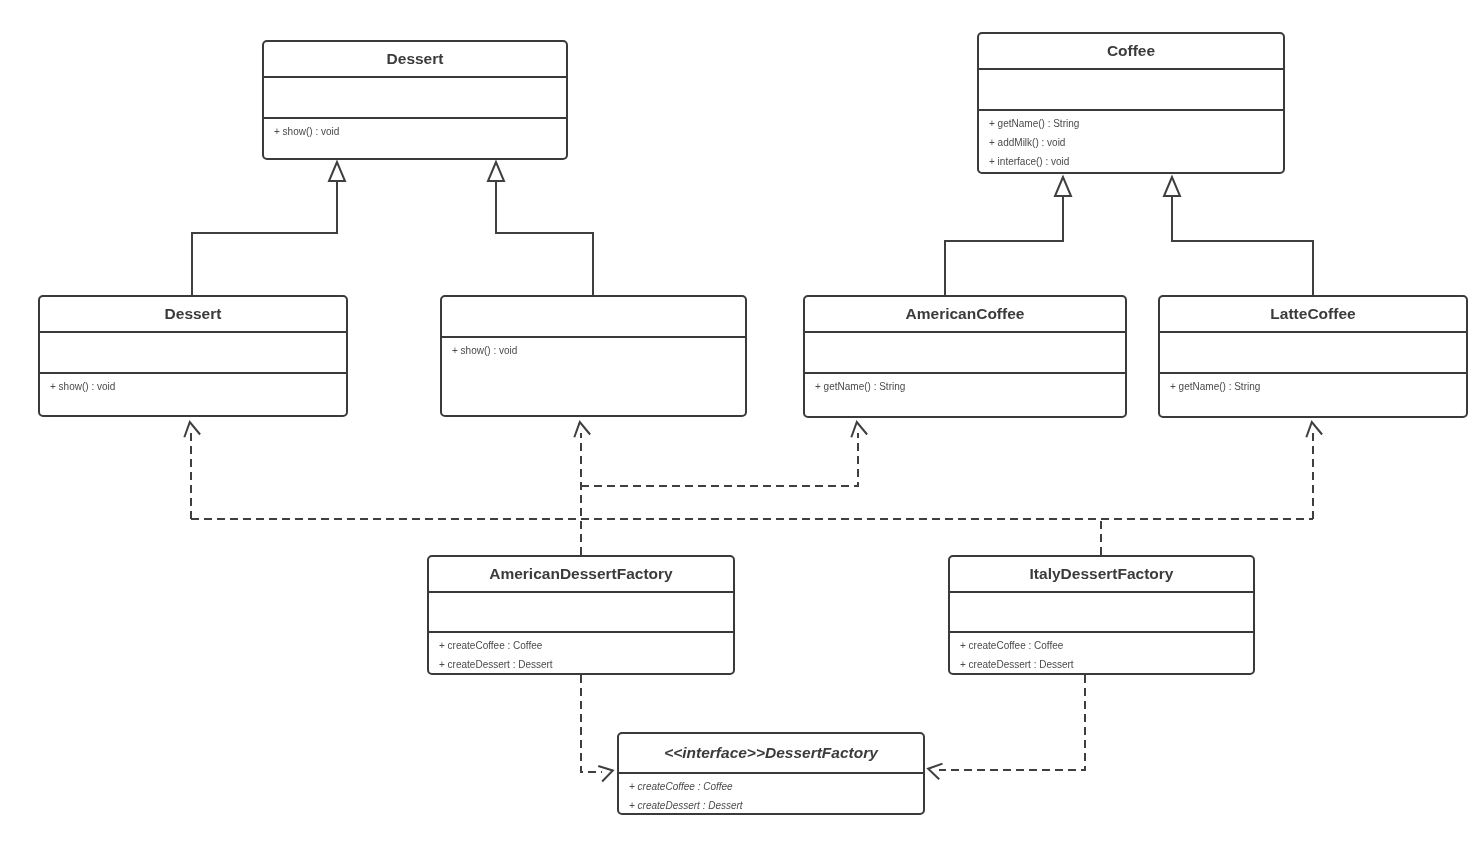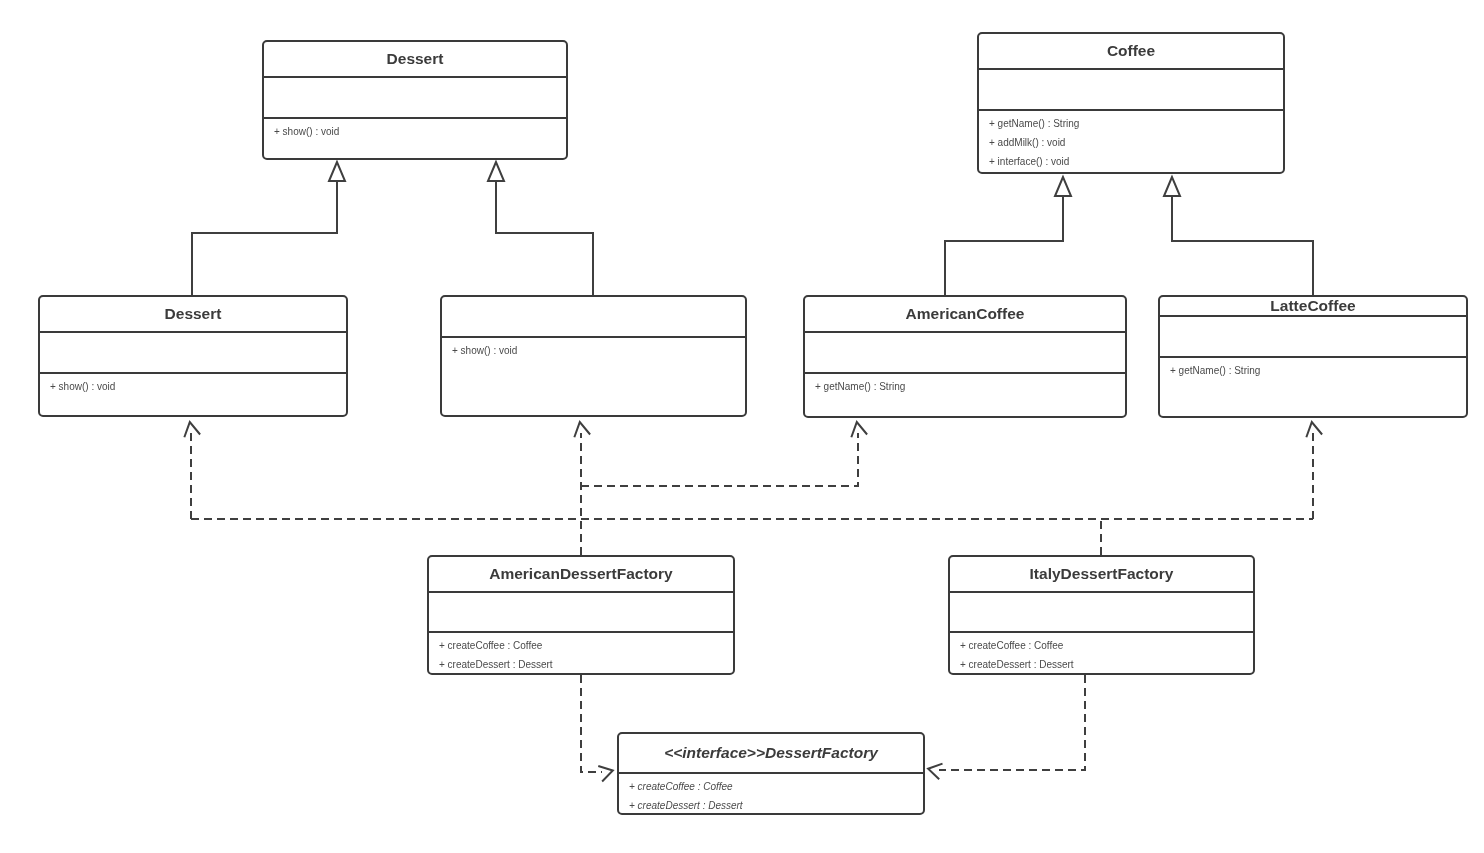--- a/index.html
+++ b/index.html
@@ -131,21 +131,21 @@
 
   <div class="uml-box" style="left:783px;top:295px;width:324px;height:123px;margin-left:20px;">
     <div class="uml-title" style="height:36px;">AmericanCoffee</div>
     <div class="uml-attrs" style="height:41px;"></div>
     <div class="uml-methods">
       <div>+ getName() : String</div>
     </div>
   </div>
 
   <div class="uml-box" style="left:1158px;top:295px;width:310px;height:123px;">
-    <div class="uml-title" style="height:20px;text-align:center;">LatteCoffee</div>
+    <div class="uml-title" style="height:36px;text-align:center;">LatteCoffee</div>
     <div class="uml-attrs" style="height:41px;"></div>
     <div class="uml-methods">
       <div>+ getName() : String</div>
     </div>
   </div>
 
   <div class="uml-box" style="left:427px;top:555px;width:308px;height:120px;">
     <div class="uml-title" style="height:36px;">AmericanDessertFactory</div>
     <div class="uml-attrs" style="height:40px;"></div>
     <div class="uml-methods">

